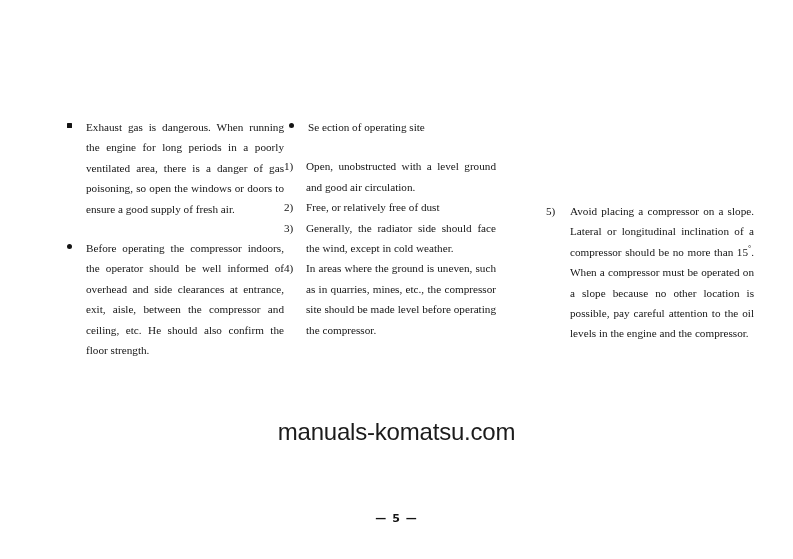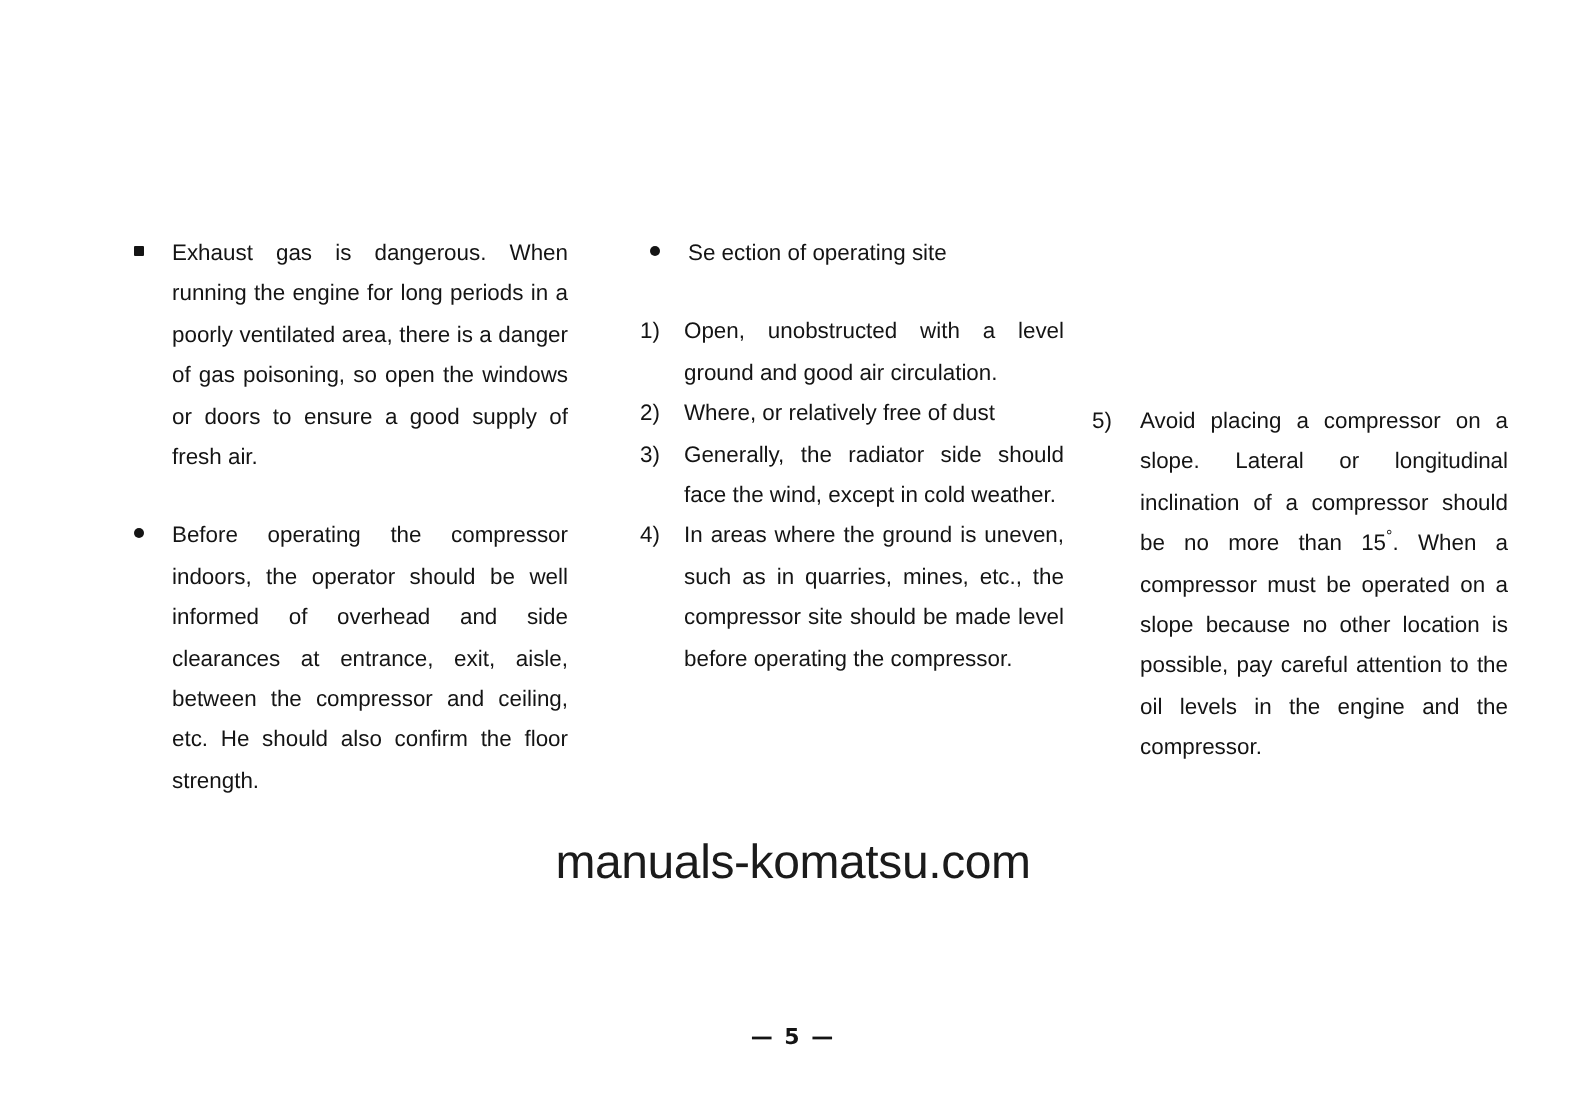--- a/index.html
+++ b/index.html
@@ -18,28 +18,28 @@
 
   .page {
     position: absolute;
     inset: 0;
     background: #ffffff;
   }
 
   
   .col {
     position: absolute;
-    font-family: Liberation Sans, sans-serif;
+    font-family: Liberation Serif, serif;
     font-size: 11.2px;
     line-height: 20.4px;
     color: #141414;
     text-align: justify;
   }
   .col-left  { left: 62px;  top: 117px; width: 222px; }
-  .col-mid   { left: 320px; top: 117px; width: 212px; }
+  .col-mid   { left: 284px; top: 117px; width: 212px; }
   .col-right { left: 546px; top: 201px; width: 208px; }
 
   
   .bullet-block {
     position: relative;
     padding-left: 24px;
     margin: 0 0 19px 0;
   }
   .bullet-block:last-child { margin-bottom: 4px; }
 
@@ -149,21 +149,21 @@
       <p class="heading-line">Se ection of operating site</p>
     </div>
 
     <ol class="num-list">
       <li class="num-item">
         <span class="num-label">1)</span>
         <span>Open, unobstructed with a level ground and good air circulation.</span>
       </li>
       <li class="num-item">
         <span class="num-label">2)</span>
-        <span>Where, or relatively free of dust</span>
+        <span>Free, or relatively free of dust</span>
       </li>
       <li class="num-item">
         <span class="num-label">3)</span>
         <span>Generally, the radiator side should face the wind, except in cold weather.</span>
       </li>
       <li class="num-item">
         <span class="num-label">4)</span>
         <span>In areas where the ground is uneven, such as in quarries, mines, etc., the compressor site should be made level before operating the compressor.</span>
       </li>
     </ol>

